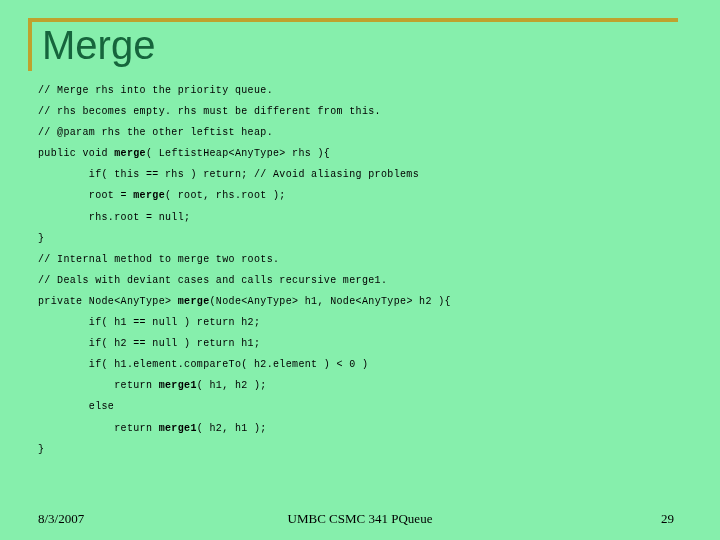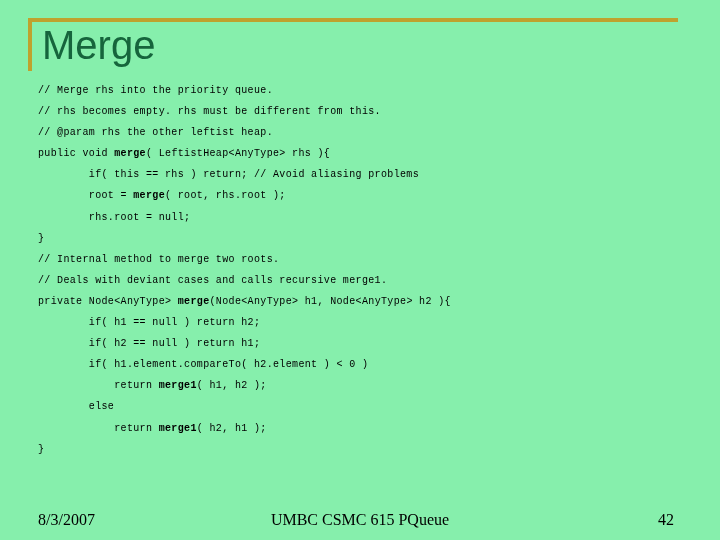--- a/index.html
+++ b/index.html
@@ -79,21 +79,21 @@
   }
 
   
   .footer {
     position: absolute;
     left: 0;
     top: 508px;
     width: 708px;
     height: 22px;
     font-family: "Liberation Serif", serif;
-    font-size: 16px;
+    font-size: 13px;
     color: #000000;
   }
   .footer-date {
     position: absolute;
     left: 38px;
     top: 3px;
     white-space: nowrap;
   }
   .footer-center {
     position: absolute;
@@ -117,17 +117,17 @@
 
   <div class="rule-top" style="background: rgb(191, 162, 46);"></div>
   <div class="rule-left" style="background: rgb(191, 162, 46);"></div>
 
   <div class="slide-title" style="color: rgb(22, 101, 60);">Merge</div>
 
   <div class="code-body" id="code-body"><div class="code-line">// Merge rhs into the priority queue.</div><div class="code-line">// rhs becomes empty. rhs must be different from this.</div><div class="code-line">// @param rhs the other leftist heap.</div><div class="code-line">public void <b>merge</b>( LeftistHeap&lt;AnyType&gt; rhs ){</div><div class="code-line">        if( this == rhs ) return; // Avoid aliasing problems</div><div class="code-line">        root = <b>merge</b>( root, rhs.root );</div><div class="code-line">        rhs.root = null;</div><div class="code-line">}</div><div class="code-line">// Internal method to merge two roots.</div><div class="code-line">// Deals with deviant cases and calls recursive merge1.</div><div class="code-line">private Node&lt;AnyType&gt; <b>merge</b>(Node&lt;AnyType&gt; h1, Node&lt;AnyType&gt; h2 ){</div><div class="code-line">        if( h1 == null ) return h2;</div><div class="code-line">        if( h2 == null ) return h1;</div><div class="code-line">        if( h1.element.compareTo( h2.element ) &lt; 0 )</div><div class="code-line">            return <b>merge1</b>( h1, h2 );</div><div class="code-line">        else</div><div class="code-line">            return <b>merge1</b>( h2, h1 );</div><div class="code-line">}</div></div>
 
   <div class="footer">
     <div class="footer-date">8/3/2007</div>
-    <div class="footer-center">UMBC CSMC 615 PQueue</div>
-    <div class="footer-page">42</div>
+    <div class="footer-center">UMBC CSMC 341 PQueue</div>
+    <div class="footer-page">29</div>
   </div>
 
 </div>
 
 </body></html>

